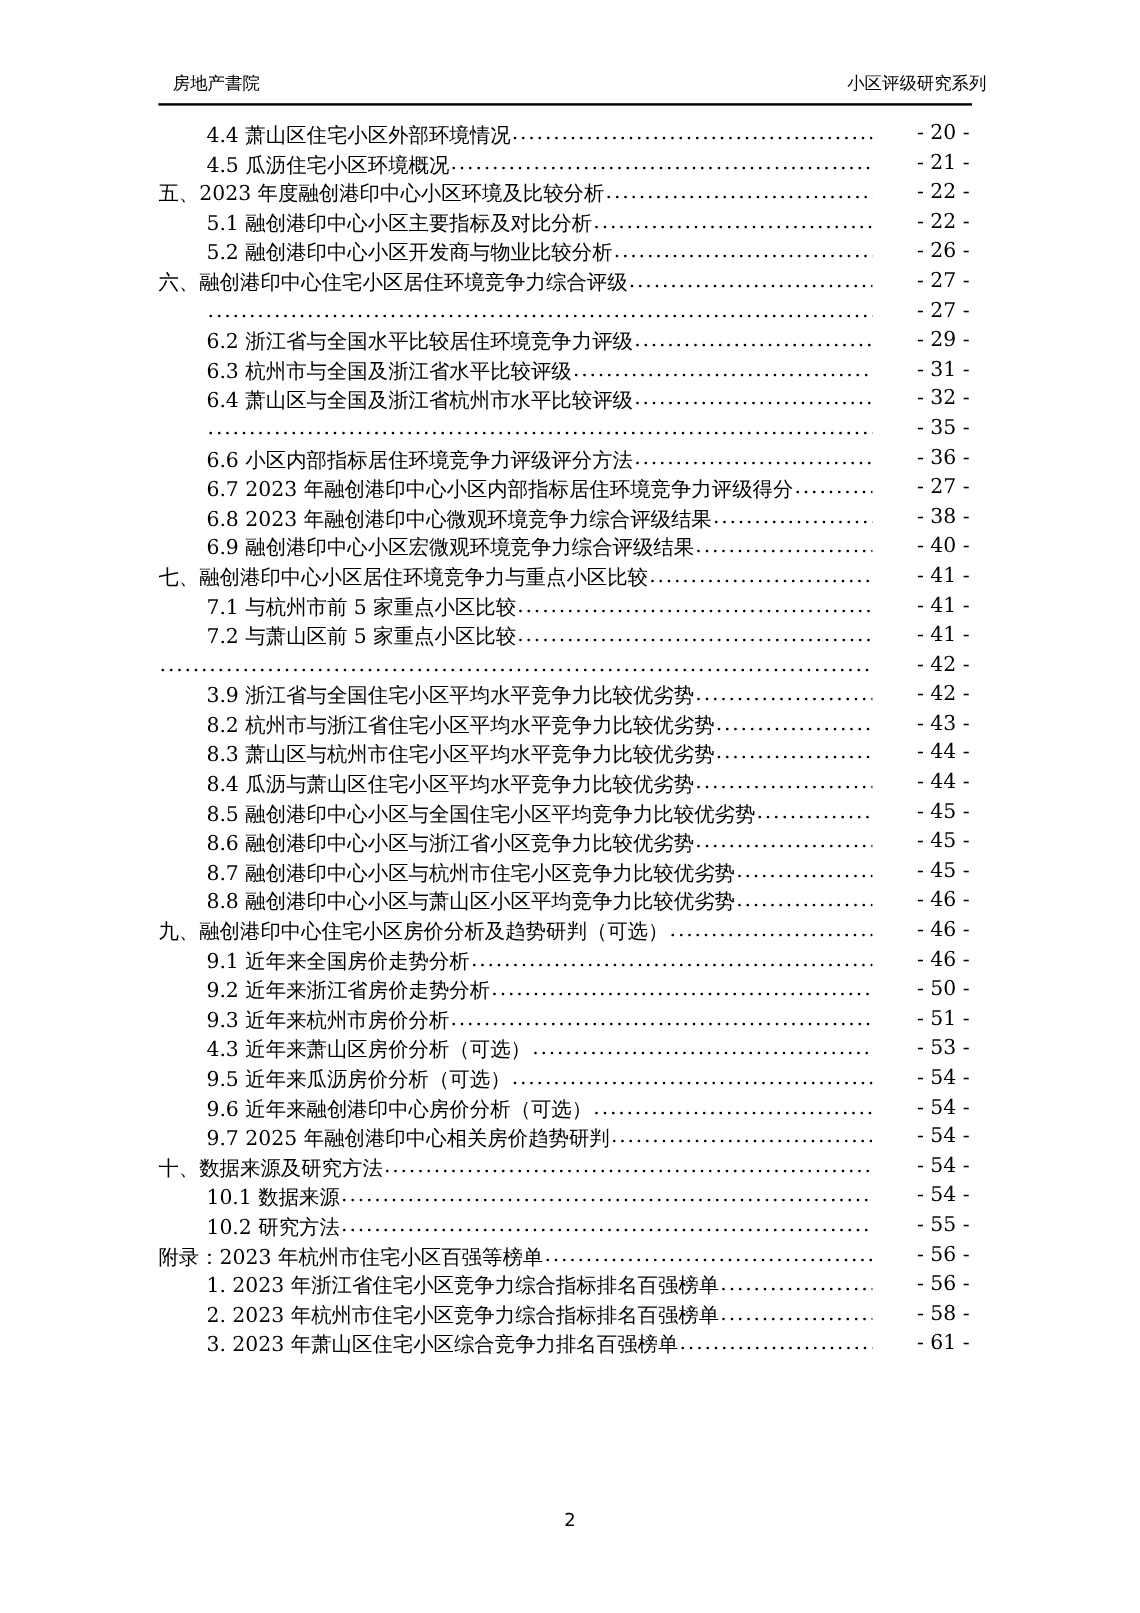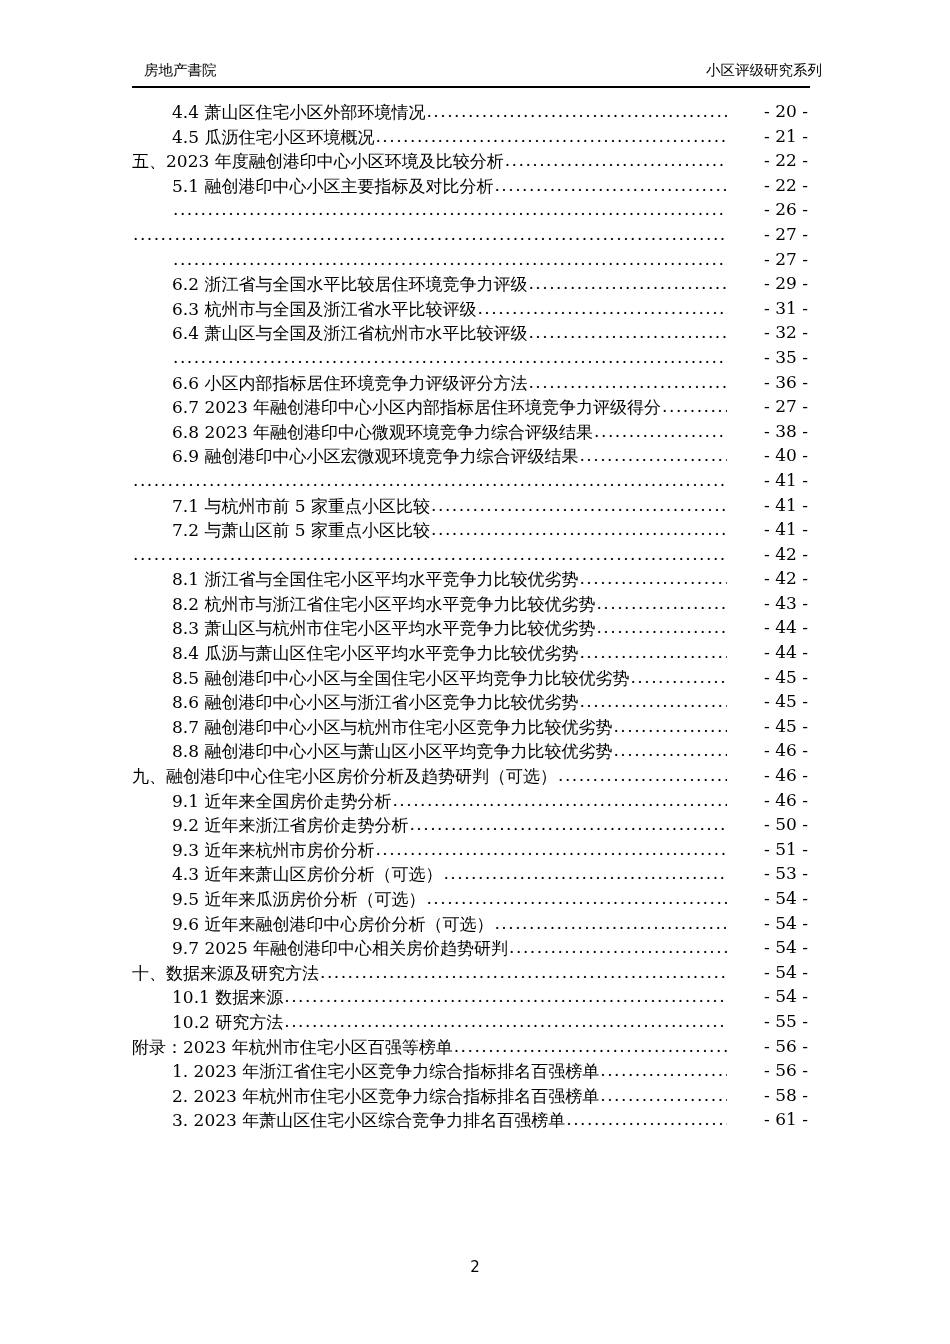--- a/index.html
+++ b/index.html
@@ -99,24 +99,26 @@
         <span class="toc-label">五、2023 年度融创港印中心小区环境及比较分析</span>
         <span class="toc-dots" aria-hidden="true">............................................................................................................................................................................................................................................................................................................</span>
         <span class="toc-page">- 22 -</span>
       </div>
       <div class="toc-row lvl2">
         <span class="toc-label">5.1 融创港印中心小区主要指标及对比分析</span>
         <span class="toc-dots" aria-hidden="true">............................................................................................................................................................................................................................................................................................................</span>
         <span class="toc-page">- 22 -</span>
       </div>
       <div class="toc-row lvl2">
+        <span class="toc-label">5.2 融创港印中心小区开发商与物业比较分析</span>
         <span class="toc-dots" aria-hidden="true">............................................................................................................................................................................................................................................................................................................</span>
         <span class="toc-page">- 26 -</span>
       </div>
       <div class="toc-row lvl1">
+        <span class="toc-label">六、融创港印中心住宅小区居住环境竞争力综合评级</span>
         <span class="toc-dots" aria-hidden="true">............................................................................................................................................................................................................................................................................................................</span>
         <span class="toc-page">- 27 -</span>
       </div>
       <div class="toc-row lvl2">
         <span class="toc-dots" aria-hidden="true">............................................................................................................................................................................................................................................................................................................</span>
         <span class="toc-page">- 27 -</span>
       </div>
       <div class="toc-row lvl2">
         <span class="toc-label">6.2 浙江省与全国水平比较居住环境竞争力评级</span>
         <span class="toc-dots" aria-hidden="true">............................................................................................................................................................................................................................................................................................................</span>
@@ -150,39 +152,40 @@
         <span class="toc-label">6.8 2023 年融创港印中心微观环境竞争力综合评级结果</span>
         <span class="toc-dots" aria-hidden="true">............................................................................................................................................................................................................................................................................................................</span>
         <span class="toc-page">- 38 -</span>
       </div>
       <div class="toc-row lvl2">
         <span class="toc-label">6.9 融创港印中心小区宏微观环境竞争力综合评级结果</span>
         <span class="toc-dots" aria-hidden="true">............................................................................................................................................................................................................................................................................................................</span>
         <span class="toc-page">- 40 -</span>
       </div>
       <div class="toc-row lvl1">
+        <span class="toc-label">七、融创港印中心小区居住环境竞争力与重点小区比较</span>
         <span class="toc-dots" aria-hidden="true">............................................................................................................................................................................................................................................................................................................</span>
         <span class="toc-page">- 41 -</span>
       </div>
       <div class="toc-row lvl2">
         <span class="toc-label">7.1 与杭州市前 5 家重点小区比较</span>
         <span class="toc-dots" aria-hidden="true">............................................................................................................................................................................................................................................................................................................</span>
         <span class="toc-page">- 41 -</span>
       </div>
       <div class="toc-row lvl2">
         <span class="toc-label">7.2 与萧山区前 5 家重点小区比较</span>
         <span class="toc-dots" aria-hidden="true">............................................................................................................................................................................................................................................................................................................</span>
         <span class="toc-page">- 41 -</span>
       </div>
       <div class="toc-row lvl1">
         <span class="toc-dots" aria-hidden="true">............................................................................................................................................................................................................................................................................................................</span>
         <span class="toc-page">- 42 -</span>
       </div>
       <div class="toc-row lvl2">
-        <span class="toc-label">8.1 浙江省与全国住宅小区平均水平竞争力比较优劣势</span>
+        <span class="toc-label">3.9 浙江省与全国住宅小区平均水平竞争力比较优劣势</span>
         <span class="toc-dots" aria-hidden="true">............................................................................................................................................................................................................................................................................................................</span>
         <span class="toc-page">- 42 -</span>
       </div>
       <div class="toc-row lvl2">
         <span class="toc-label">8.2 杭州市与浙江省住宅小区平均水平竞争力比较优劣势</span>
         <span class="toc-dots" aria-hidden="true">............................................................................................................................................................................................................................................................................................................</span>
         <span class="toc-page">- 43 -</span>
       </div>
       <div class="toc-row lvl2">
         <span class="toc-label">8.3 萧山区与杭州市住宅小区平均水平竞争力比较优劣势</span>

